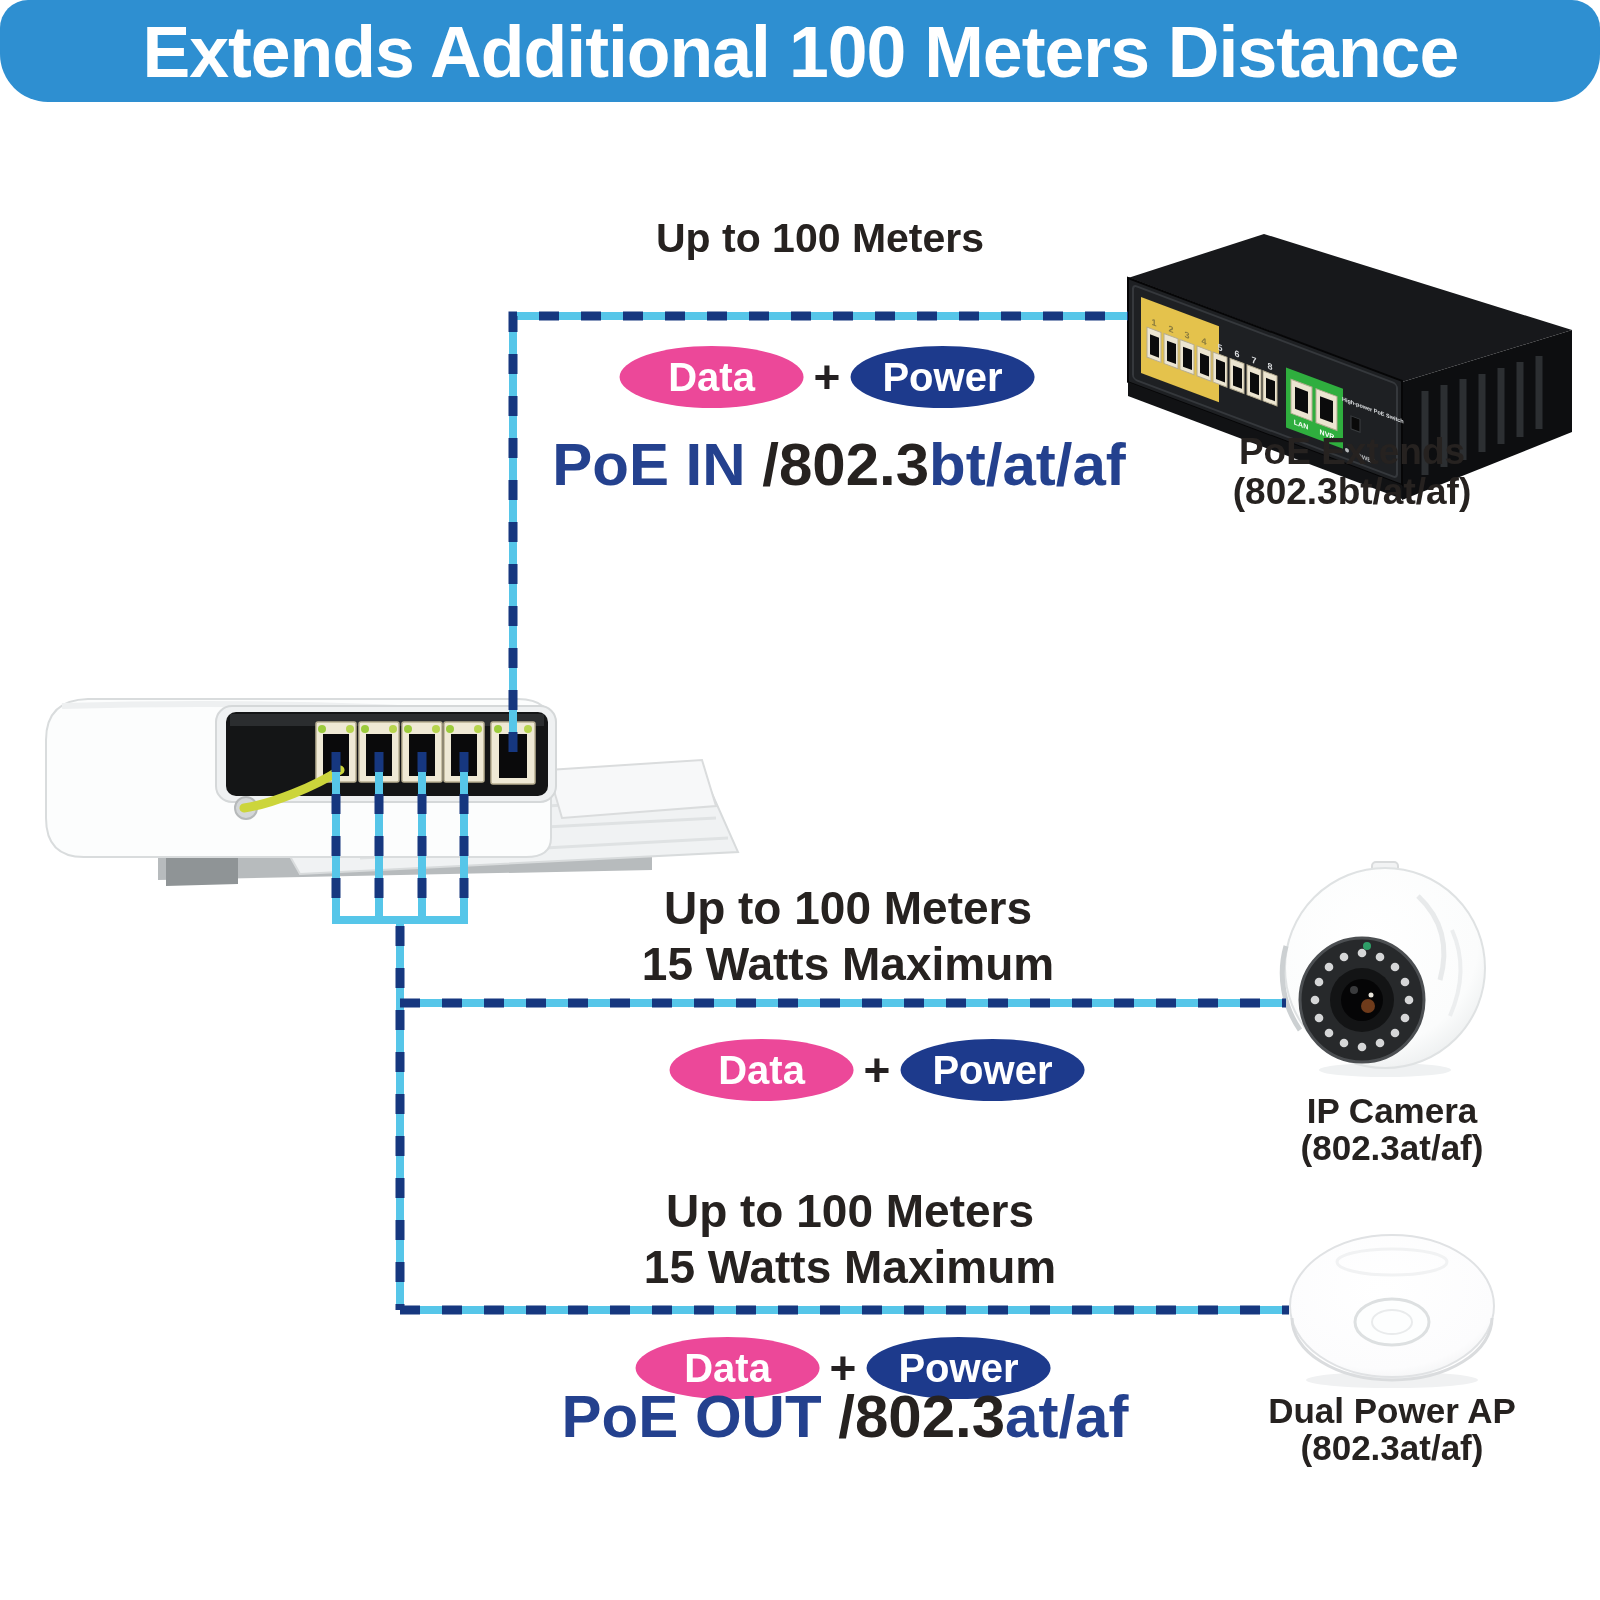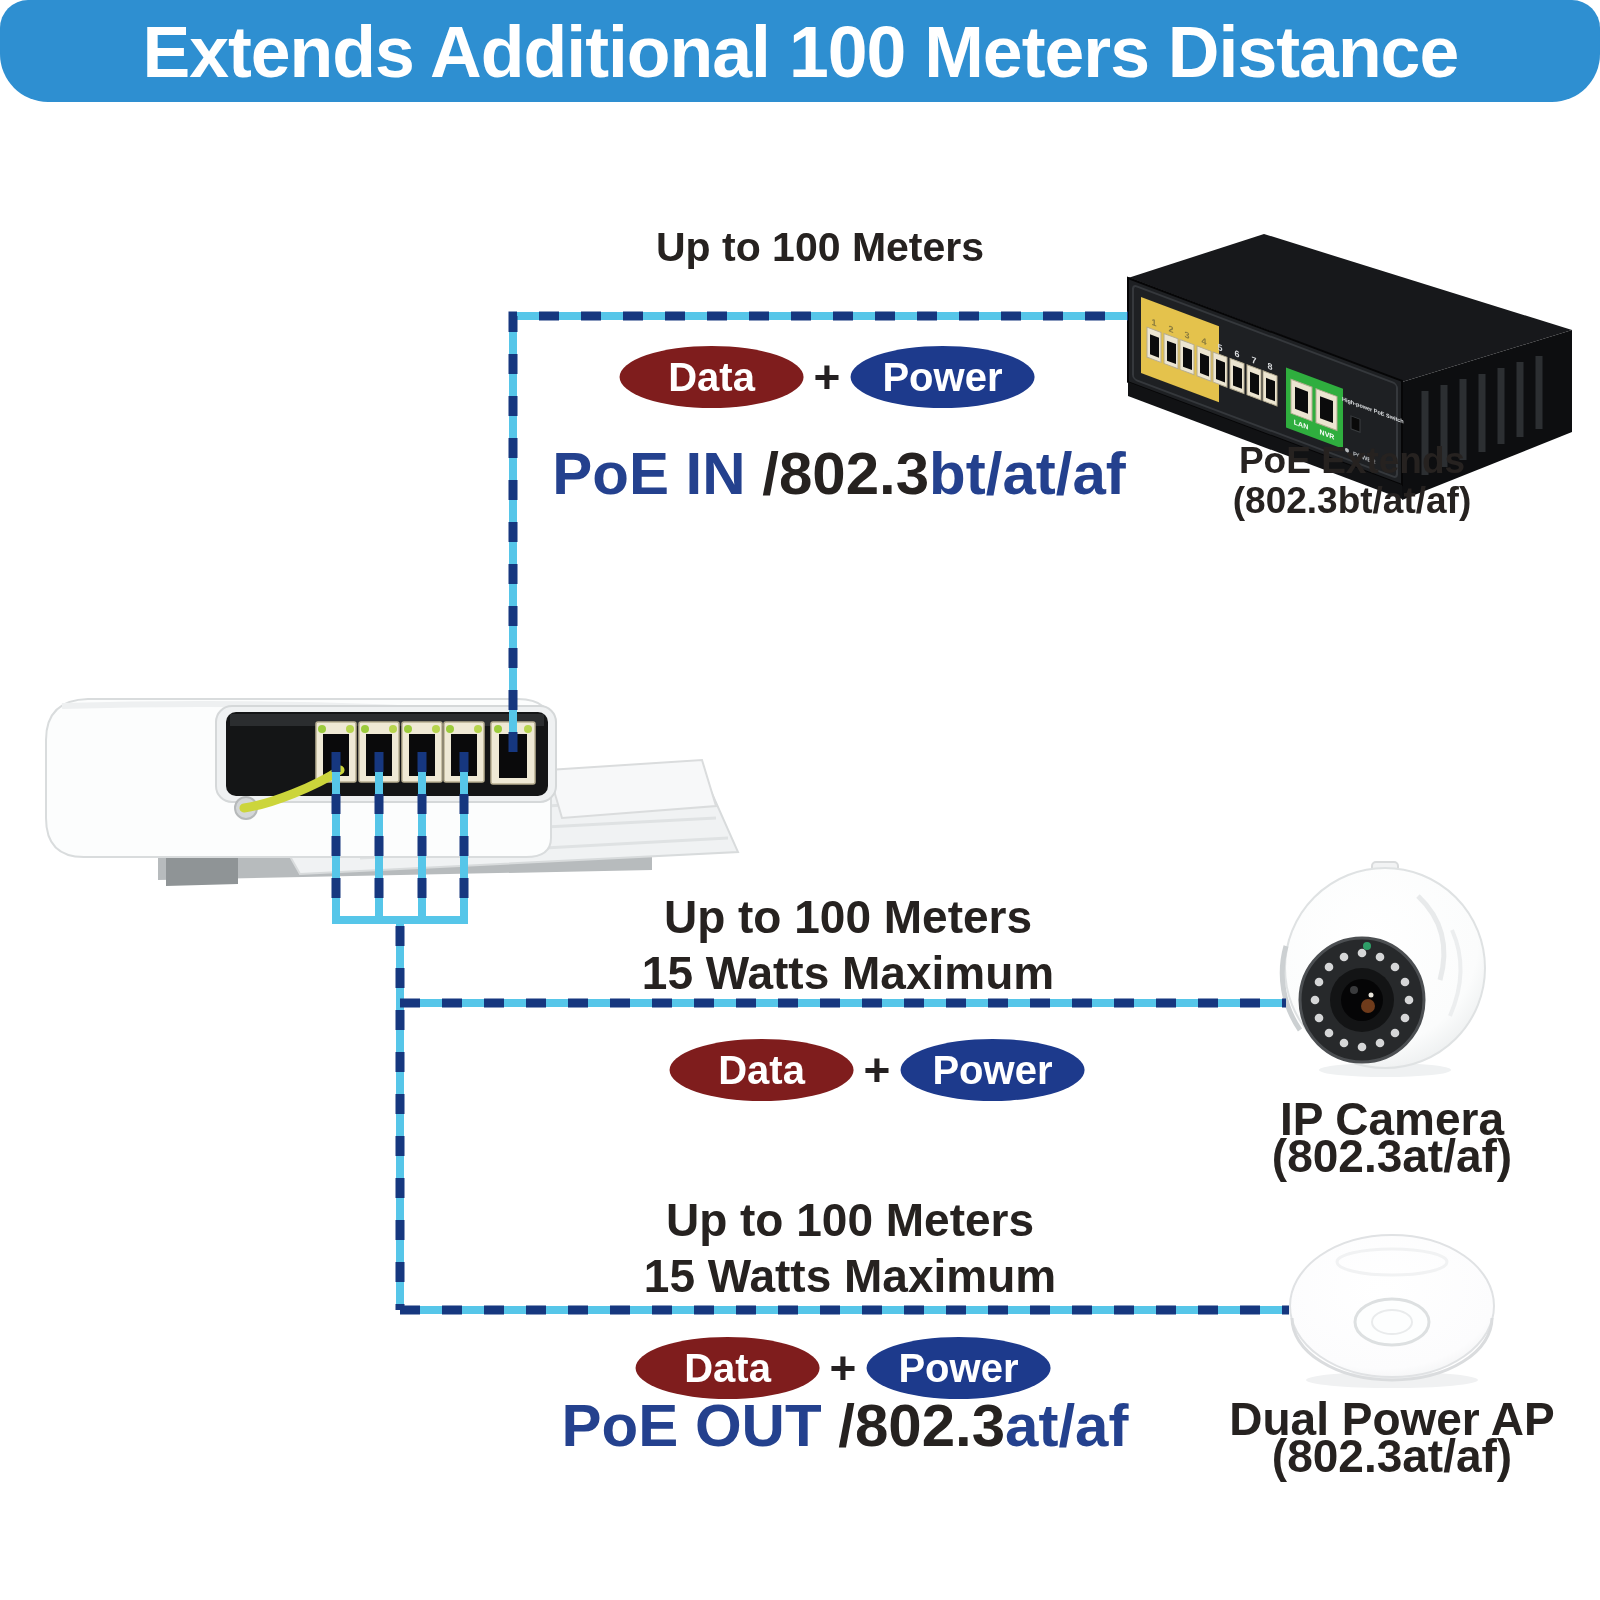--- a/index.html
+++ b/index.html
@@ -4,35 +4,35 @@
 <style>
   html,body{margin:0;padding:0;background:#ffffff;}
   #stage{position:relative;width:1600px;height:1600px;background:#ffffff;overflow:hidden;
          font-family:"Liberation Sans", sans-serif;}
   
   .banner{position:absolute;left:0;top:0;width:1600px;height:102px;background:#2E8FD1;
           border-radius:28px 28px 48px 48px;display:flex;align-items:center;justify-content:center;}
   .banner span{color:#ffffff;font-size:73px;font-weight:bold;letter-spacing:-1px;
                transform:scaleX(0.98);white-space:nowrap;}
   
-  .txt{position:absolute;transform:translateX(-50%);text-align:center;white-space:nowrap;margin-top:9px;}
+  .txt{position:absolute;transform:translateX(-50%);text-align:center;white-space:nowrap;}
   .info{font-weight:bold;color:#262220;}
   .info-top{font-size:41px;line-height:52px;}
   .info-mid{font-size:46px;line-height:56px;}
   .dev-label{font-weight:bold;color:#262220;font-size:37px;line-height:40px;}
-  .dev-label-sm{font-weight:bold;color:#262220;font-size:46px;line-height:37px;}
+  .dev-label-sm{font-weight:bold;color:#262220;font-size:35px;line-height:37px;}
   .poe-line{font-size:60px;line-height:70px;font-weight:bold;}
   .poe-line .blue{color:#24418E;}
   .poe-line .dark{color:#262220;}
   .extender-label{font-size:54px;line-height:58px;font-weight:bold;color:#262220;}
   
   .pill-row{position:absolute;transform:translateX(-50%);display:flex;align-items:center;}
   .pill{width:184px;height:62px;border-radius:50%;display:flex;align-items:center;justify-content:center;}
   .pill span{color:#ffffff;font-size:40px;font-weight:bold;}
-  .pill.data{background:#7f1d1d;}
+  .pill.data{background:#ec4899;}
   .pill.power{background:#1D3A8C;}
   .plus{font-size:46px;font-weight:bold;color:#242021;margin:0 10px;}
   
   #art{position:absolute;left:0;top:0;}
   .lc{stroke:#56C6E9;stroke-width:8;fill:none;}
   .ln{stroke:#16377F;stroke-width:9;fill:none;stroke-dasharray:20 22;}
   .svgtxt{font-family:"Liberation Sans", sans-serif;font-weight:bold;}
 </style>
 </head>
 <body>

